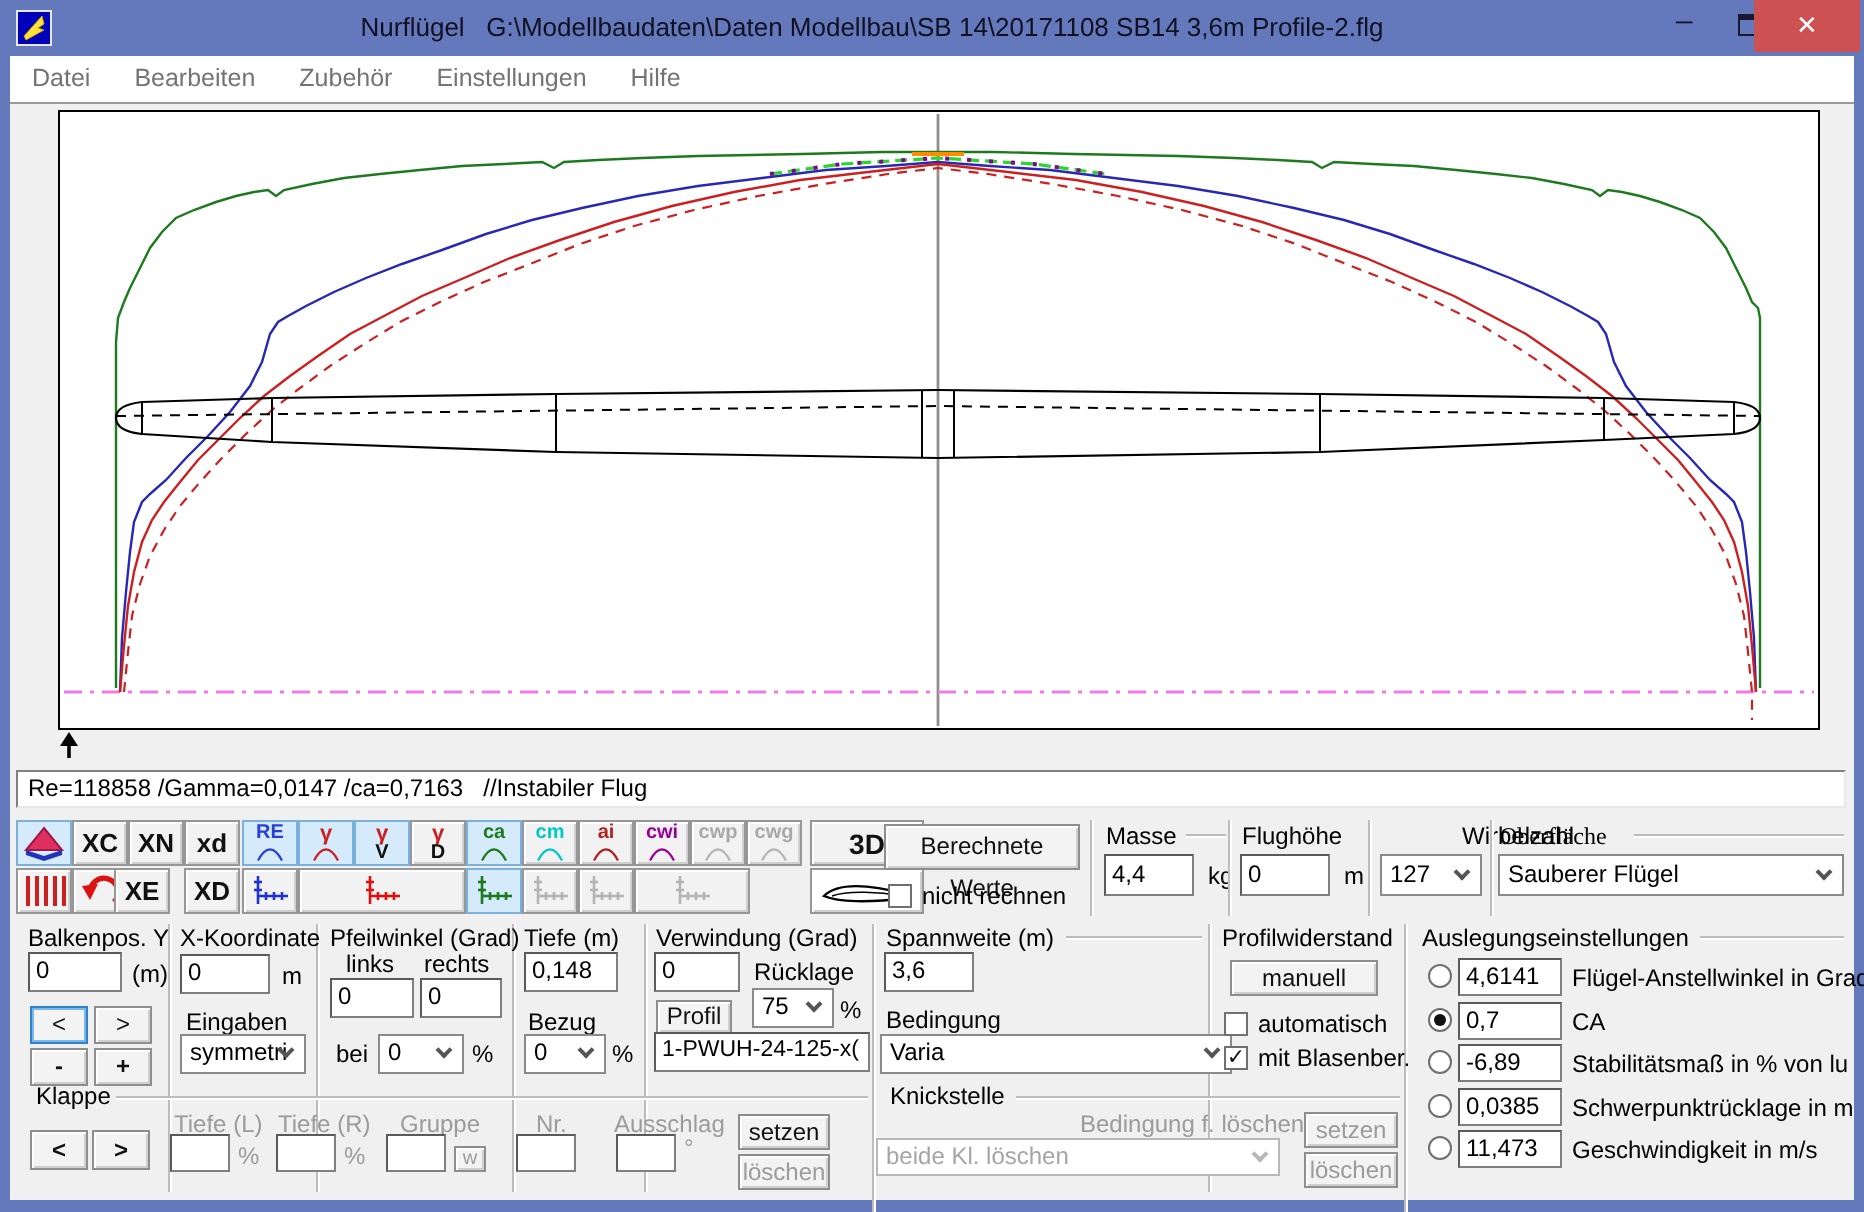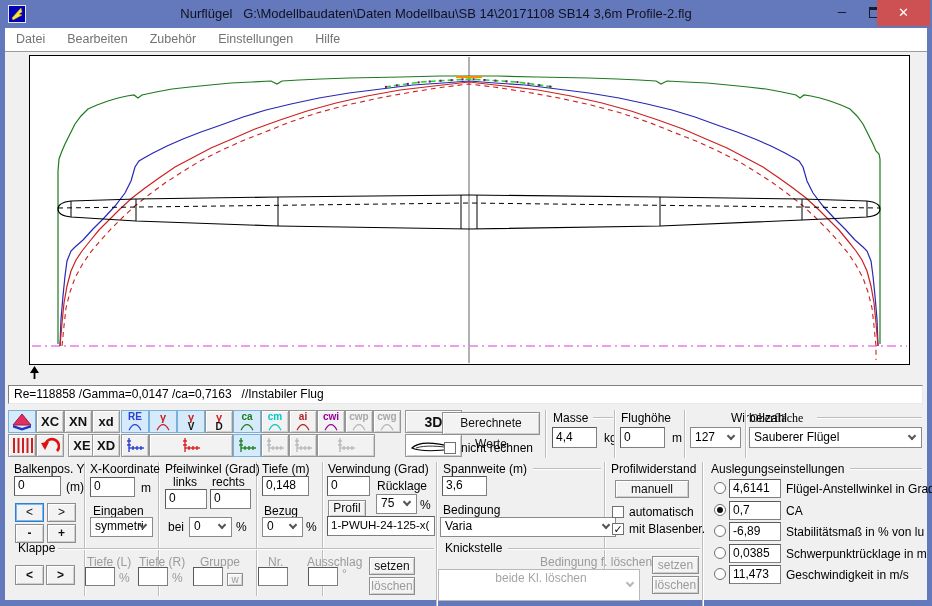--- a/index.html
+++ b/index.html
@@ -188,21 +188,21 @@
             <line x1="21" y1="1" x2="21" y2="16"></line>
           </g>
       </svg>
     </div>
     <div class="tb" style="left:31px;top:382px;">
       <svg width="20" height="17" viewBox="0 0 20 17">
         <path d="M17,14 A7,7 0 1 0 5,10" fill="none" stroke="#dd1111" stroke-width="2.6"></path>
         <polygon points="1,6 9,5 5,13" fill="#dd1111"></polygon>
       </svg>
     </div>
-    <div class="tb txt" style="left:63px;top:382px;">XE</div>
+    <div class="tb txt" style="left:52px;top:382px;">XE</div>
     <div class="tb txt" style="left:87px;top:382px;">XD</div>
     <div class="tb" style="left:116px;top:382px;">
       <svg width="22" height="17" viewBox="0 0 22 17">
         <g stroke="#2233cc" stroke-width="1.3">
             <line x1="5" y1="1" x2="5" y2="15"></line>
             <line x1="3" y1="4" x2="7" y2="4"></line>
             <line x1="3" y1="8" x2="7" y2="8"></line>
             <line x1="5" y1="11" x2="20" y2="11"></line>
             <line x1="9" y1="9" x2="9" y2="13"></line>
             <line x1="13" y1="9" x2="13" y2="13"></line>
@@ -410,18 +410,18 @@
     <span class="glbl" style="left:302px;top:503px;">Ausschlag</span>
     <div class="input" style="left:303px;top:515px;width:30px;height:19px;"></div>
     <span class="glbl" style="left:337px;top:515px;">°</span>
 
     <div class="pbtn" style="left:364px;top:505px;width:46px;height:18px;line-height:16px;">setzen</div>
     <div class="pbtn dis" style="left:364px;top:525px;width:46px;height:18px;line-height:16px;">löschen</div>
 
     <span class="lbl" style="left:440px;top:489px;">Knickstelle</span>
     <div class="etch" style="left:503px;top:496px;width:192px;"></div>
     <span class="glbl" style="left:535px;top:503px;">Bedingung f. löschen</span>
-    <div class="select dis" style="left:433px;top:517px;width:202px;height:32px;text-align:center;"><span>beide Kl. löschen</span><span class="chev"></span></div>
+    <div class="select dis" style="left:433px;top:517px;width:202px;height:19px;"><span>beide Kl. löschen</span><span class="chev"></span></div>
     <div class="pbtn dis" style="left:647px;top:504px;width:47px;height:18px;line-height:16px;">setzen</div>
     <div class="pbtn dis" style="left:647px;top:524px;width:47px;height:18px;line-height:16px;">löschen</div>
 
   </div>
 </div>
 
 </body></html>

